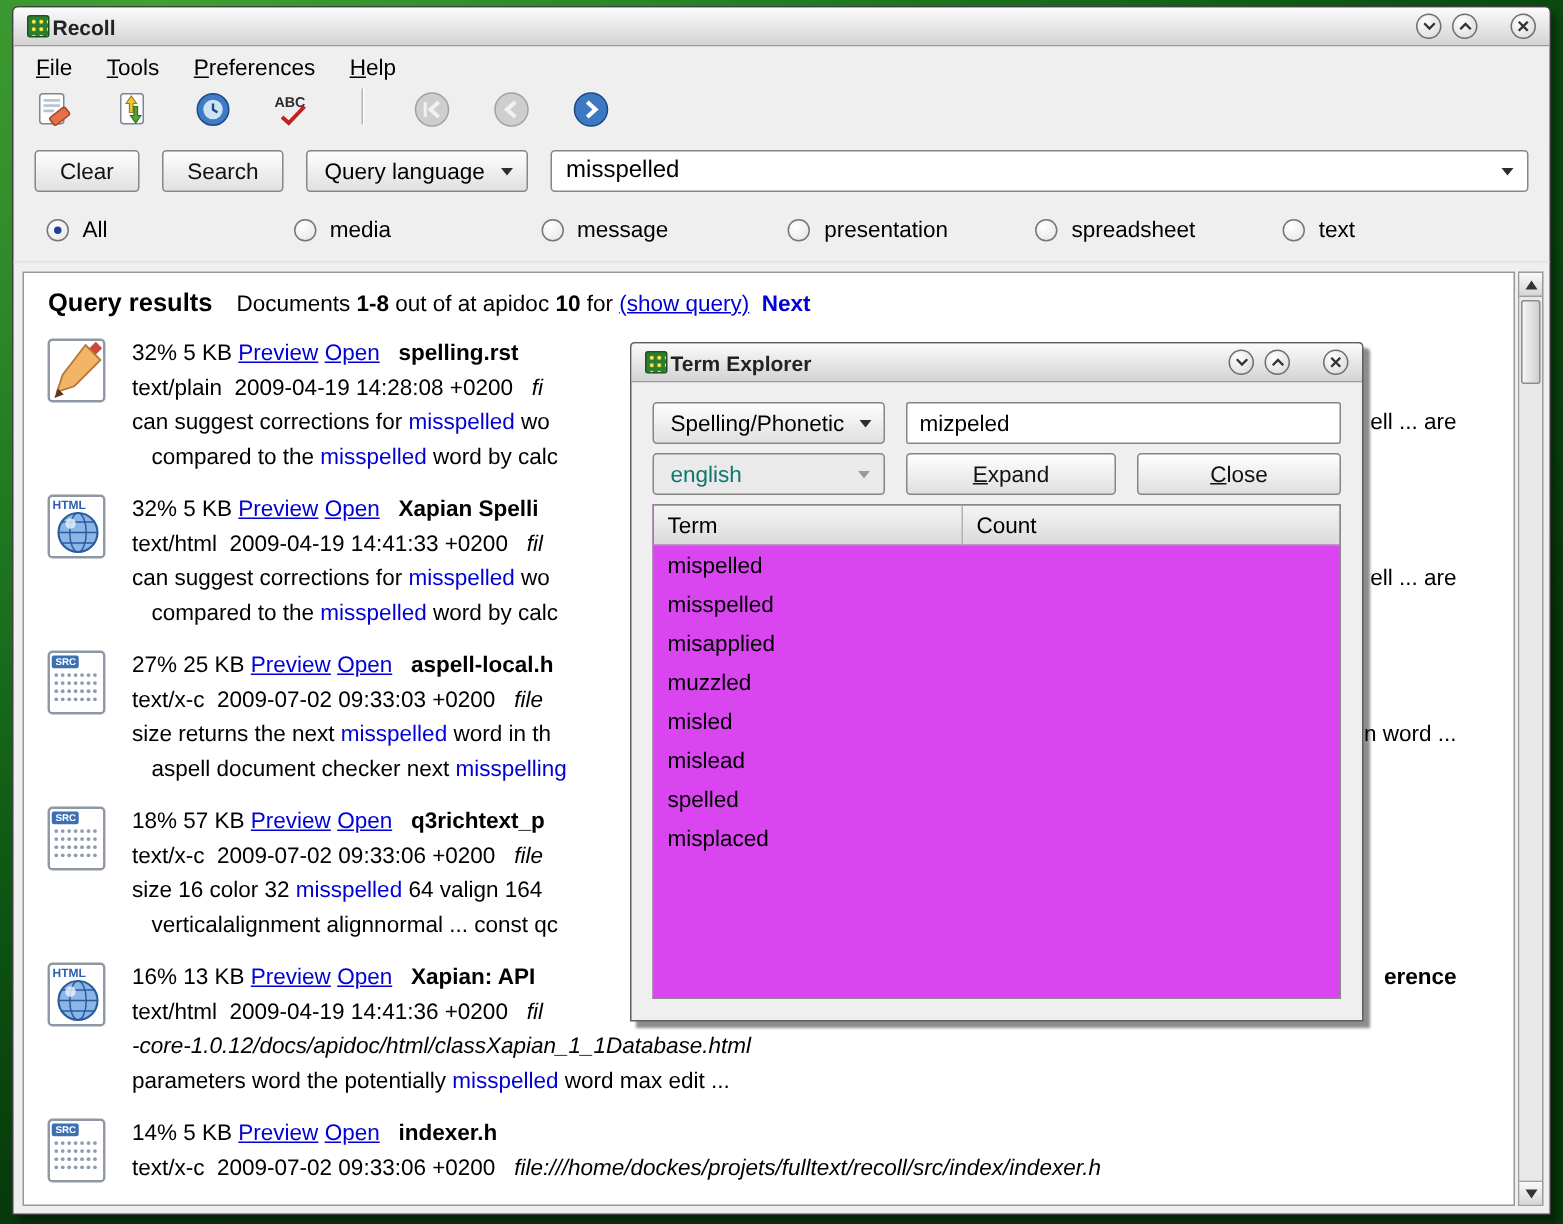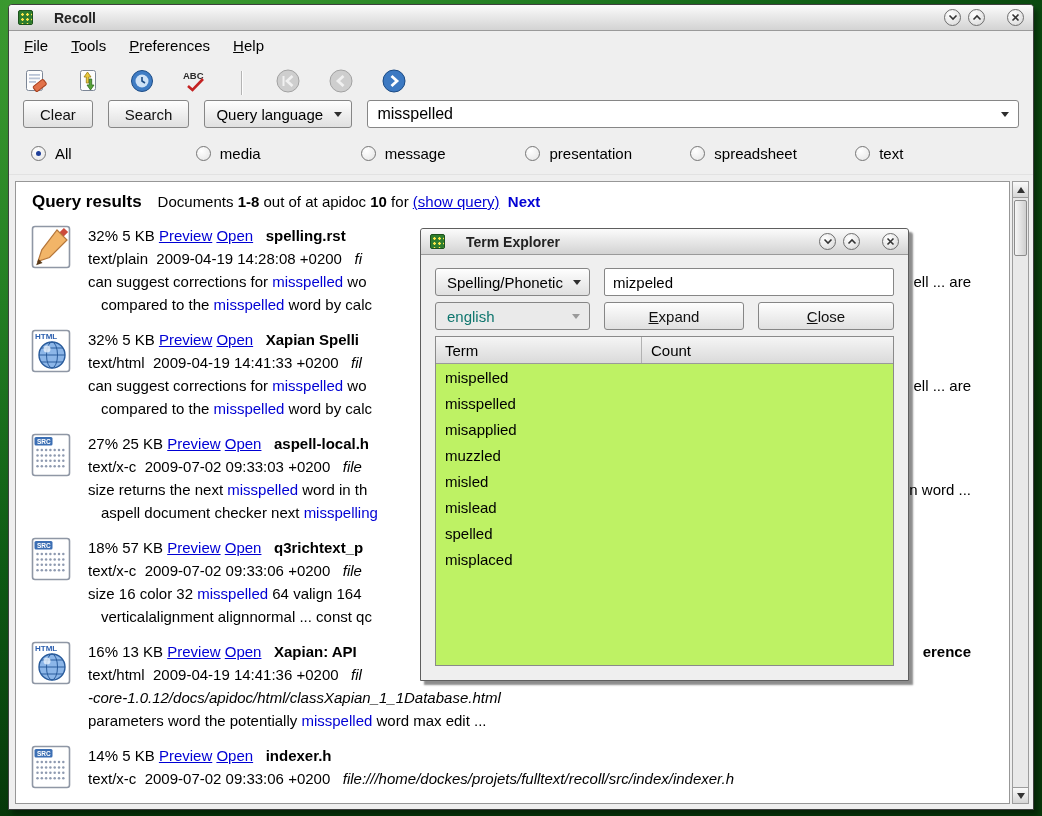--- a/index.html
+++ b/index.html
@@ -7,33 +7,33 @@
   body{
     overflow:hidden;position:relative;
     font-family:"Liberation Sans",sans-serif;color:#000;
     background:radial-gradient(1100px 820px at 10% 0%, #41a033 0%, #237e23 38%, #0e5a14 70%, #07380a 100%);
   }
   a{cursor:pointer}
   
   .window{position:absolute;left:8px;top:4px;width:1026px;height:806px;background:#efefef;
     border:1px solid #3f3f3f;border-radius:4px 4px 0 0;box-shadow:4px 5px 5px rgba(0,0,0,.35);z-index:1}
   .titlebar{height:26px;background:linear-gradient(#fbfbfb,#d3d3d3);border-bottom:1px solid #9a9a9a;
-    display:flex;align-items:center;padding:0 9px;gap:21px;border-radius:3px 3px 0 0}
+    display:flex;align-items:center;padding:0 9px;gap:2px;border-radius:3px 3px 0 0}
   .app-icon{width:15px;height:15px;border-radius:2px;border:1px solid #1c521c;background:#2e7d2e;
     background-image:radial-gradient(#ffe94a 1.1px, transparent 1.5px);background-size:5px 5px;background-position:1px 1px;flex:none}
   .title-text{font-size:14px;font-weight:bold;color:#222}
   .winbtns{margin-left:auto;display:flex;align-items:center;gap:7px}
   .wbtn{width:17px;height:17px;border:1px solid #6e6e6e;border-radius:50%;
     background:radial-gradient(circle at 35% 30%, #ffffff, #d6d6d6);display:flex;align-items:center;justify-content:center}
   .wbtn.close-gap{margin-left:15px}
   
   .menubar{height:28px;display:flex;align-items:center;padding:0 15px;gap:23px;font-size:15px}
   .menu-item{cursor:default}
   
-  .toolbar{height:36px;display:flex;align-items:flex-end;padding:0 13px;gap:25px}
+  .toolbar{height:36px;display:flex;align-items:flex-start;padding:0 13px;gap:25px}
   .tbtn{width:28px;height:28px;display:flex;align-items:center;justify-content:center;border-radius:3px}
   .tbtn.dis{opacity:.9}
   .tsep{width:1px;height:24px;background:#b4b4b4;box-shadow:1px 0 0 #fdfdfd;margin:0 7px}
   
   .searchrow{height:38px;display:flex;align-items:center;padding:0 14px;gap:15px}
   .btn{height:28px;padding:0 16px;font-size:15px;color:#111;display:inline-flex;align-items:center;justify-content:center;
     background:linear-gradient(#fefefe,#e0e0e0);border:1px solid #868686;border-radius:3px;cursor:default}
   .combo{height:28px;background:linear-gradient(#fefefe,#e0e0e0);border:1px solid #868686;border-radius:3px;
     display:flex;align-items:center;padding:0 9px 0 11px;font-size:15px;gap:10px}
   .ar{width:0;height:0;border-left:4px solid transparent;border-right:4px solid transparent;border-top:5px solid #2e2e2e;margin-left:auto}
@@ -79,21 +79,21 @@
     border-radius:3px 3px 0 0;box-shadow:4px 4px 2px rgba(0,0,0,.45);z-index:10}
   .dlg-body{padding:13px 14px 14px}
   .dlg-row{display:flex;gap:14px;margin-bottom:6px;align-items:center}
   .combo.w155{width:155px;flex:none}
   .combo.disabled{color:#0f766e;background:#eaeaea}
   .combo.disabled .ar{border-top-color:#9a9a9a}
   .text-input{flex:1;height:28px;background:#fff;border:1px solid #868686;border-radius:2px;
     display:flex;align-items:center;padding:0 8px;font-size:15px;cursor:text}
   .btn.w140{width:140px;flex:none}
   .btn.w136{width:136px;flex:none}
-  .term-table{border:1px solid #8a8a8a;background:#bef264;height:330px;overflow:hidden}
+  .term-table{border:1px solid #8a8a8a;background:#d946ef;height:330px;overflow:hidden}
   .tt-head{display:grid;grid-template-columns:205px 1fr;height:27px;background:linear-gradient(#f5f5f5,#dadada);
     border-bottom:1px solid #9a9a9a;font-size:15px;align-items:center}
   .tt-head span{padding:0 9px}
   .tt-head .tt-c2{border-left:1px solid #b2b2b2;height:100%;display:flex;align-items:center}
   .tt-row{display:grid;grid-template-columns:205px 1fr;height:26px;align-items:center;font-size:15px}
   .tt-row .tt-c1{padding:0 9px}
 </style>
 </head>
 <body>
 

